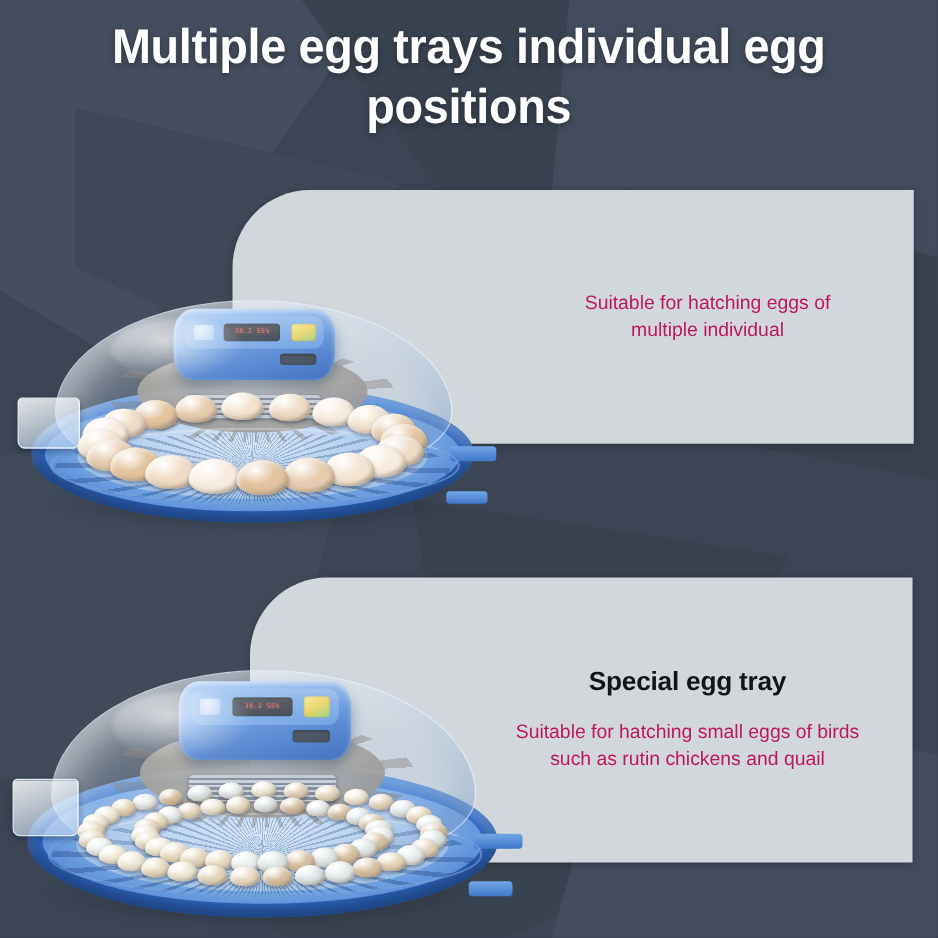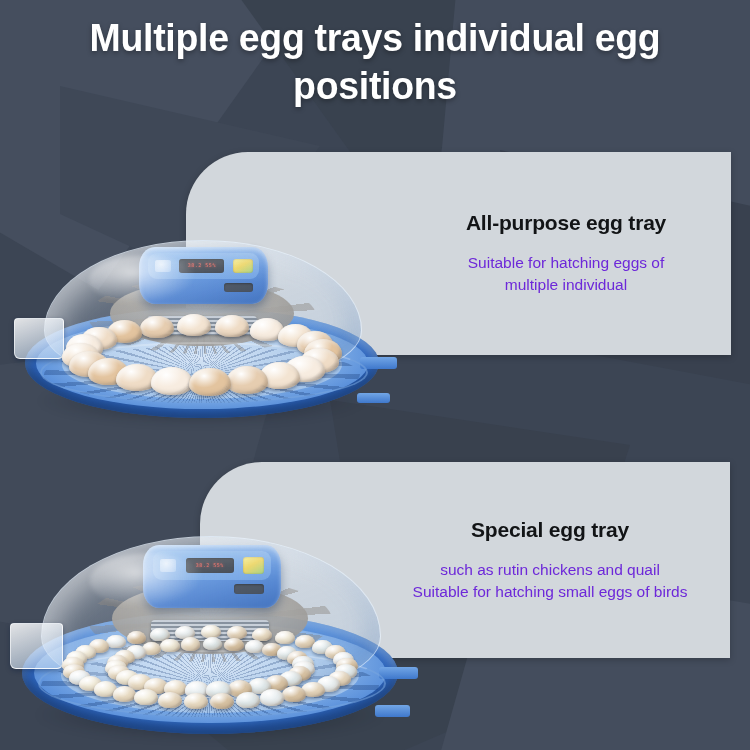--- a/index.html
+++ b/index.html
@@ -41,31 +41,31 @@
     text-shadow:0 2px 5px rgba(0,0,0,.35);
     transform:scaleX(.96);transform-origin:center top;
   }
 
   
   .panel{
     position:absolute;background:#d2d7dc;
     box-shadow:0 2px 7px rgba(0,0,0,.22);
   }
   .panel-1{left:186px;top:152px;width:545px;height:203px;border-radius:62px 0 0 0;}
-  .panel-2{left:200px;top:462px;width:530px;height:196px;border-radius:62px 0 0 0;}
+  .panel-2{left:200px;top:462px;width:530px;height:228px;border-radius:62px 0 0 0;}
   .panel-inner{position:absolute;right:0;top:0;height:100%;
     display:flex;flex-direction:column;align-items:center;justify-content:center;}
   .p1-inner{width:330px;padding-bottom:6px;}
   .p2-inner{width:360px;padding-bottom:2px;}
   .card-head{
     color:#121416;font-weight:bold;font-size:21px;letter-spacing:-.2px;
     margin:0 0 17px 0;text-align:center;white-space:nowrap;
   }
   .card-body{
-    color:#6d28d9;font-size:15.5px;line-height:1.42;text-align:right;margin:0;
+    color:#be185d;font-size:15.5px;line-height:1.42;text-align:right;margin:0;
   }
 
   
   .incubator{position:absolute;}
   .inc-1{left:18px;top:232px;width:368px;height:190px;}
   .inc-2{left:14px;top:528px;width:392px;height:210px;}
 
   .shadow-pool{
     position:absolute;left:6%;bottom:-2%;width:88%;height:26%;
     background:radial-gradient(ellipse at 50% 50%,rgba(12,16,24,.45) 0%,rgba(12,16,24,0) 72%);
@@ -220,21 +220,20 @@
     <div class="facet f6"></div>
     <div class="facet f7"></div>
     <div class="facet f8"></div>
     <div class="facet f9"></div>
   </div>
 
   <div class="title">Multiple egg trays individual egg positions</div>
 
   <div class="panel panel-1">
     <div class="panel-inner p1-inner">
-      <div class="card-head">All-purpose egg tray</div>
       <div class="card-body">Suitable for hatching eggs of</div>
       <div class="card-body">multiple individual</div>
     </div>
   </div>
 
   <div class="incubator inc-1">
     <div class="shadow-pool"></div>
     <div class="tray-base"></div>
     <div class="tray-rim"></div>
     <div class="tray-inner"></div>
@@ -279,22 +278,22 @@
     <div class="dome">
       <div class="dome-glare"></div>
     </div>
     <div class="dome-edge"></div>
     <div class="water-cap"></div>
   </div>
 
   <div class="panel panel-2">
     <div class="panel-inner p2-inner">
       <div class="card-head">Special egg tray</div>
+      <div class="card-body">Suitable for hatching small eggs of birds</div>
       <div class="card-body">such as rutin chickens and quail</div>
-      <div class="card-body">Suitable for hatching small eggs of birds</div>
     </div>
   </div>
 
   <div class="incubator inc-2">
     <div class="shadow-pool"></div>
     <div class="tray-base"></div>
     <div class="tray-rim"></div>
     <div class="tray-inner"></div>
     <div class="tray-holes"></div>
     <div class="side-nub"></div>

